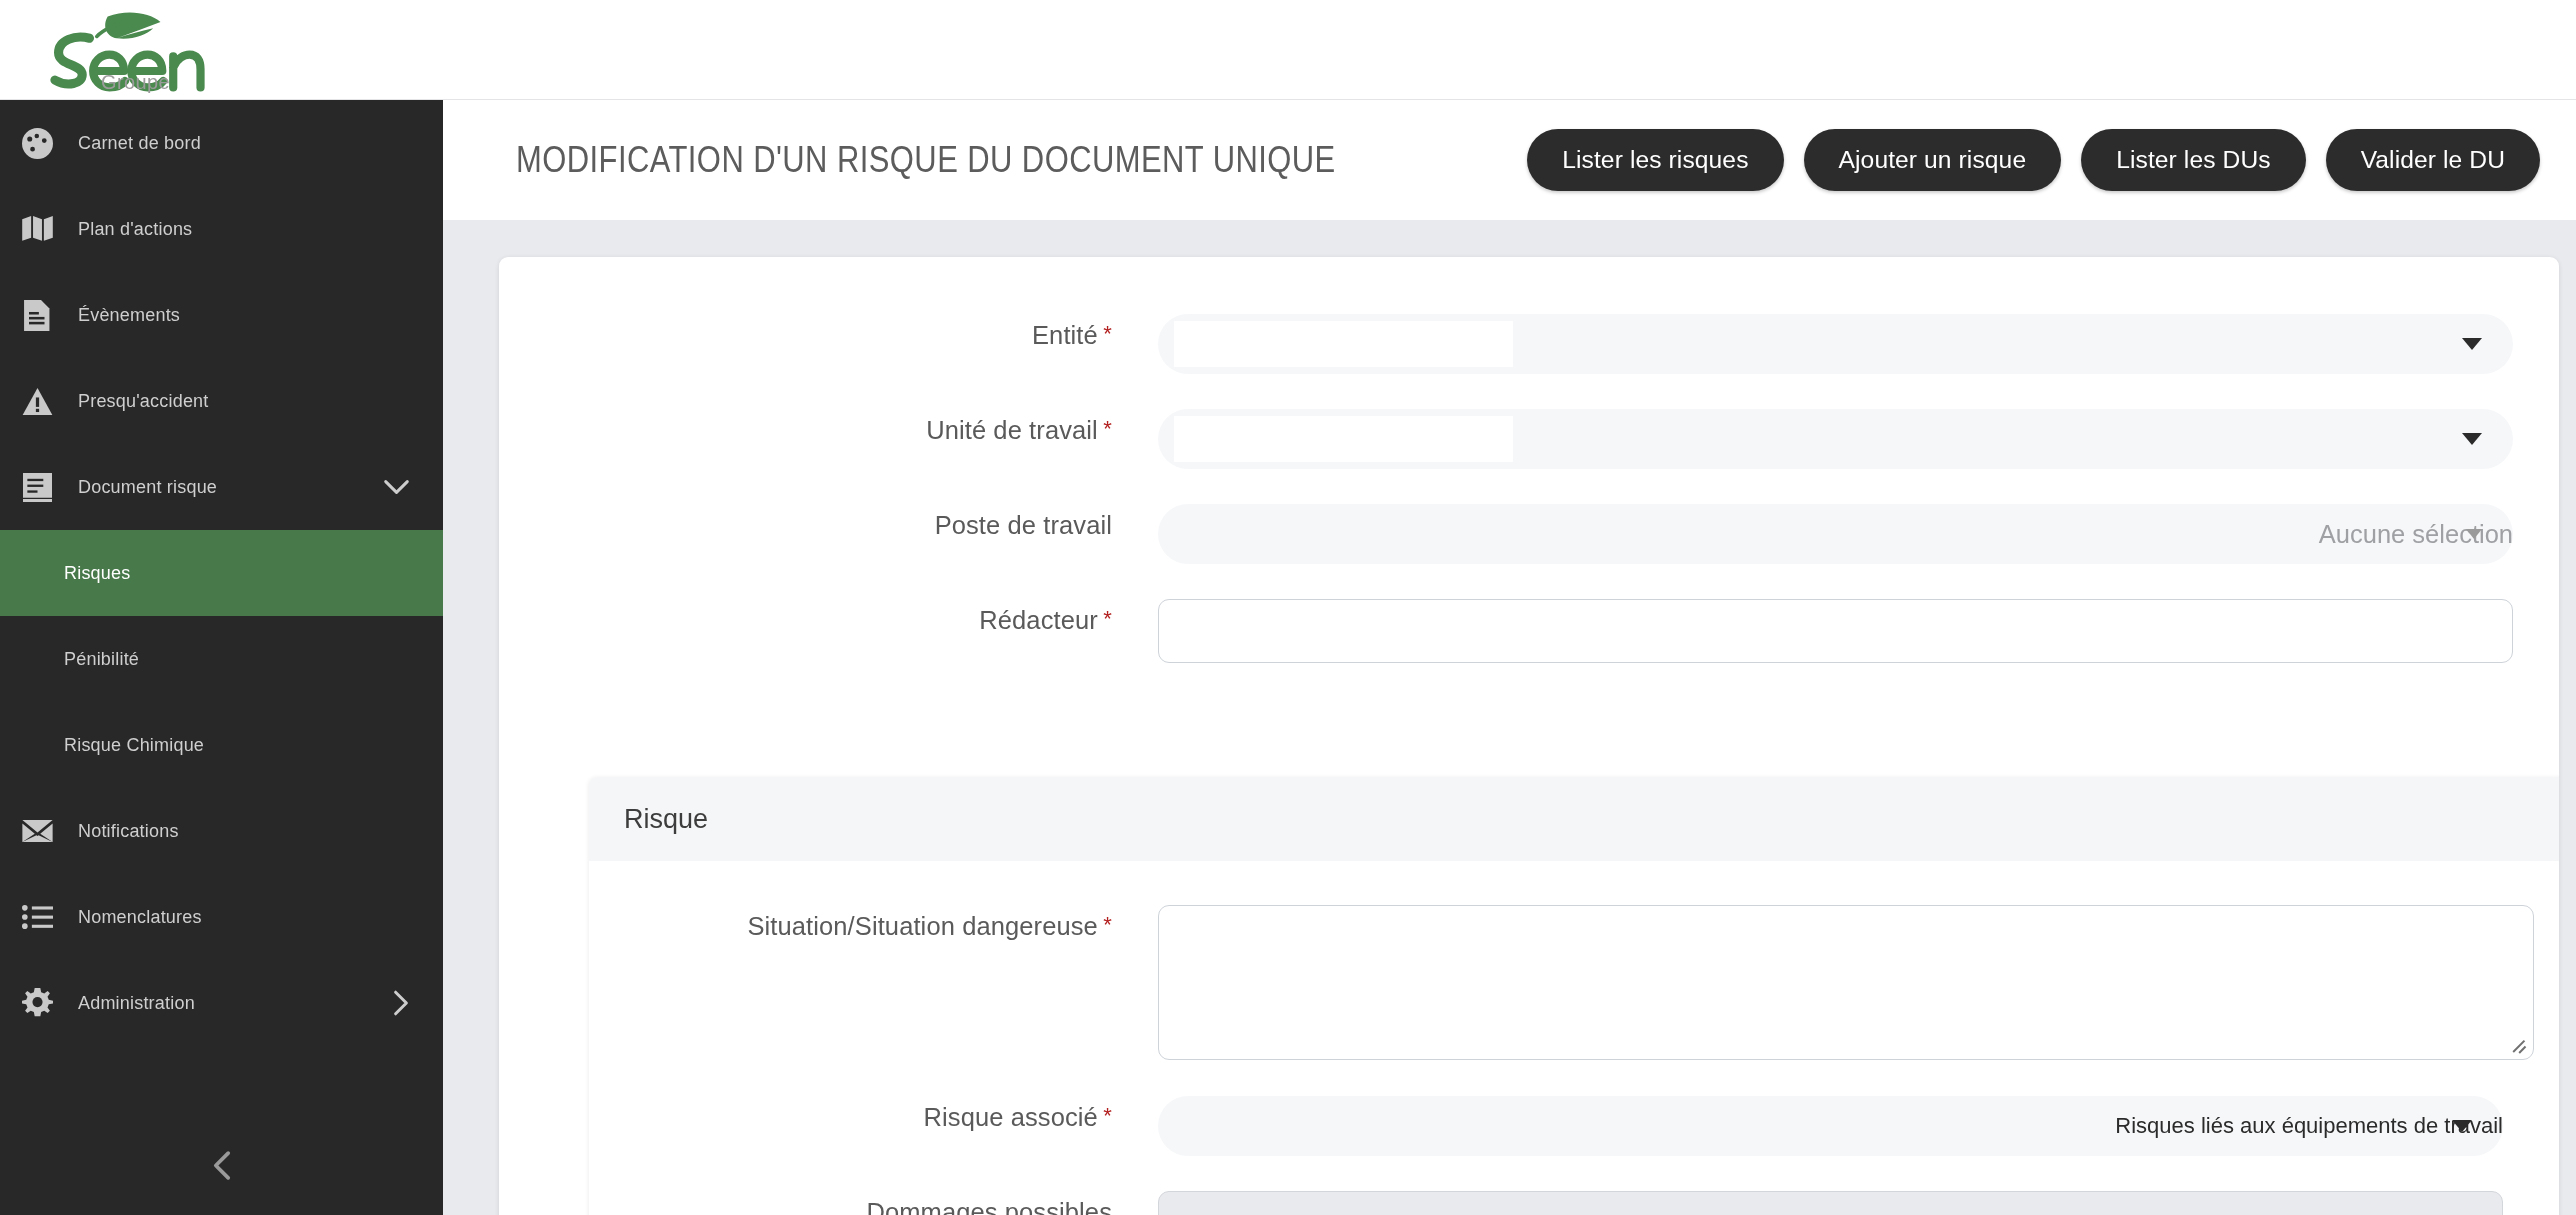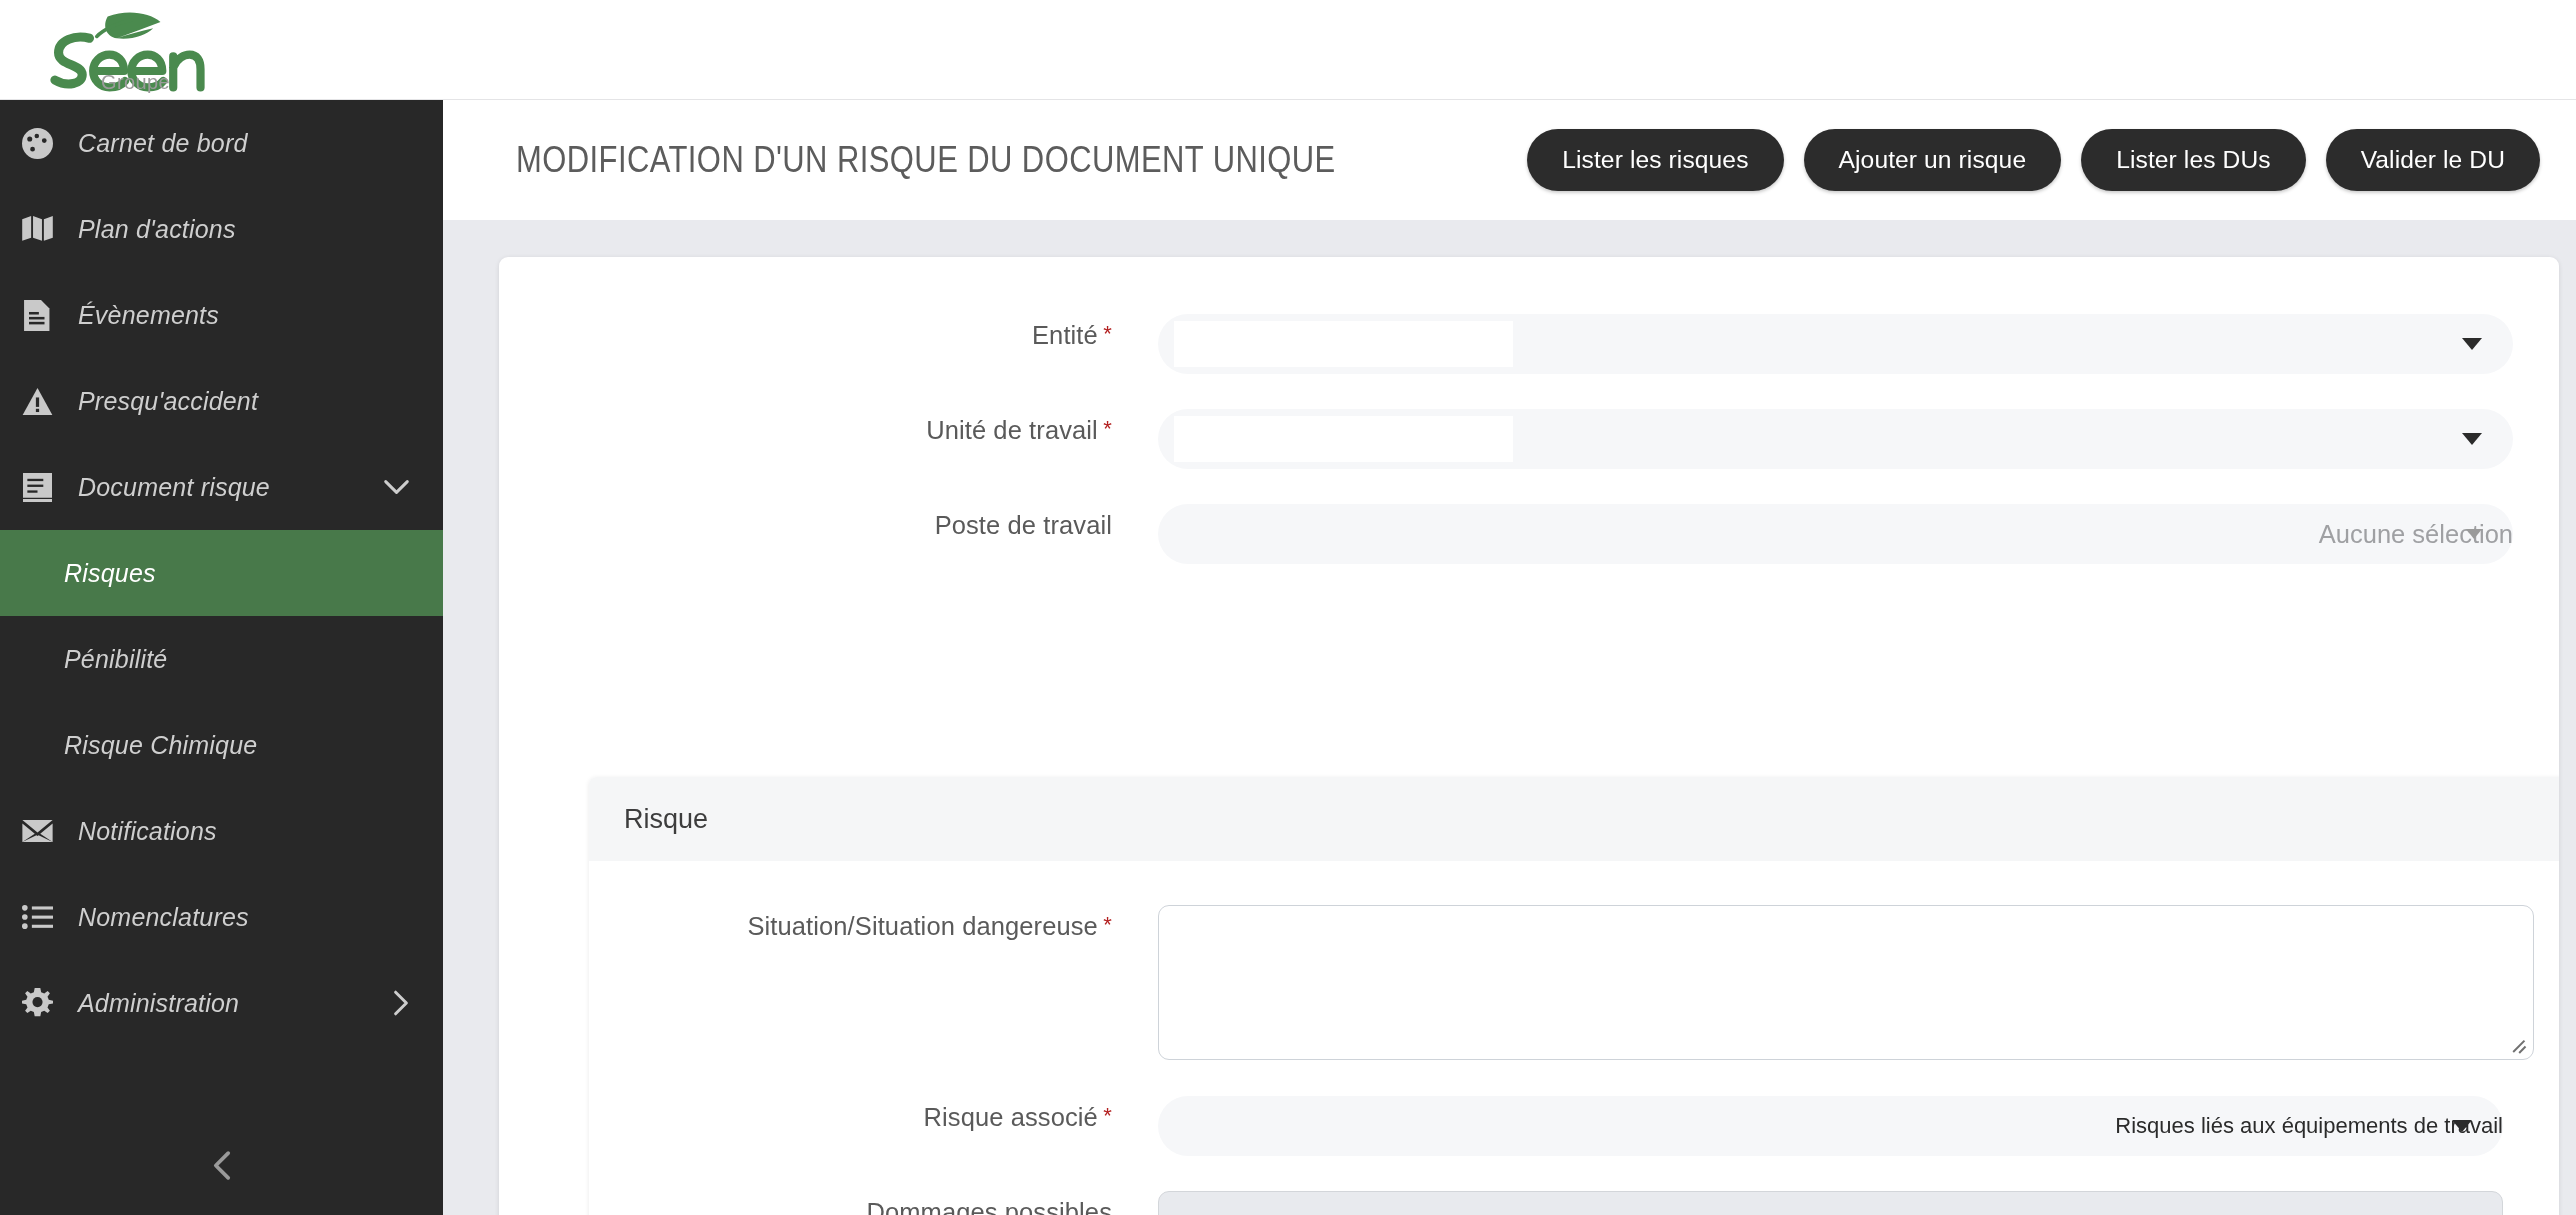--- a/index.html
+++ b/index.html
@@ -43,21 +43,21 @@
   }
   .nav-item {
     position: relative; height: 86px; display: flex; align-items: center;
     color: #c9c9c9; cursor: pointer;
   }
   .nav-item .ico {
     width: 38px; margin-left: 18px; display: flex; align-items: center; justify-content: center;
     color: #c9c9c9; flex: none;
   }
   .nav-label {
-    margin-left: 22px; font-size: 25px; color: #cfcfcf; letter-spacing: 0.2px; white-space: nowrap; font-style: italic;
+    margin-left: 22px; font-size: 18px; color: #cfcfcf; letter-spacing: 0.2px; white-space: nowrap;
   }
   .nav-item.sub .nav-label { margin-left: 64px; }
   .nav-item.active { background: #48794a; }
   .nav-item.active .nav-label { color: #ffffff; }
   .nav-chevron {
     position: absolute; right: 33px; top: 50%; transform: translateY(-50%);
     color: #cdcdcd; display: flex; align-items: center;
   }
   #sidebar-collapse {
     position: absolute; left: 0; bottom: 16.4px; width: 443px; height: 64px;
@@ -343,20 +343,26 @@
     <div class="frow" style="margin-top:35px;">
       <div class="flabel">Poste de travail</div>
       <div class="fctl" style="margin-right:46px;">
         <div class="sel disabled">
           <div class="sel-placeholder">Aucune sélection</div>
           <div class="sel-arrow"></div>
         </div>
       </div>
     </div>
 
+    <div class="frow" style="margin-top:35px;">
+      <div class="flabel"><span>Rédacteur</span><span class="req">*</span></div>
+      <div class="fctl" style="margin-right:46px;">
+        <div class="tinput"></div>
+      </div>
+    </div>
 
     <div id="risque-panel">
       <div id="risque-panel-header">
         <div id="risque-panel-title">Risque</div>
       </div>
 
       <div class="frow" style="margin-top:44px;">
         <div class="flabel panel-row-label"><span>Situation/Situation dangereuse</span><span class="req">*</span></div>
         <div class="fctl" style="margin-right:45px;">
           <div class="tarea" style="height:155px;">

